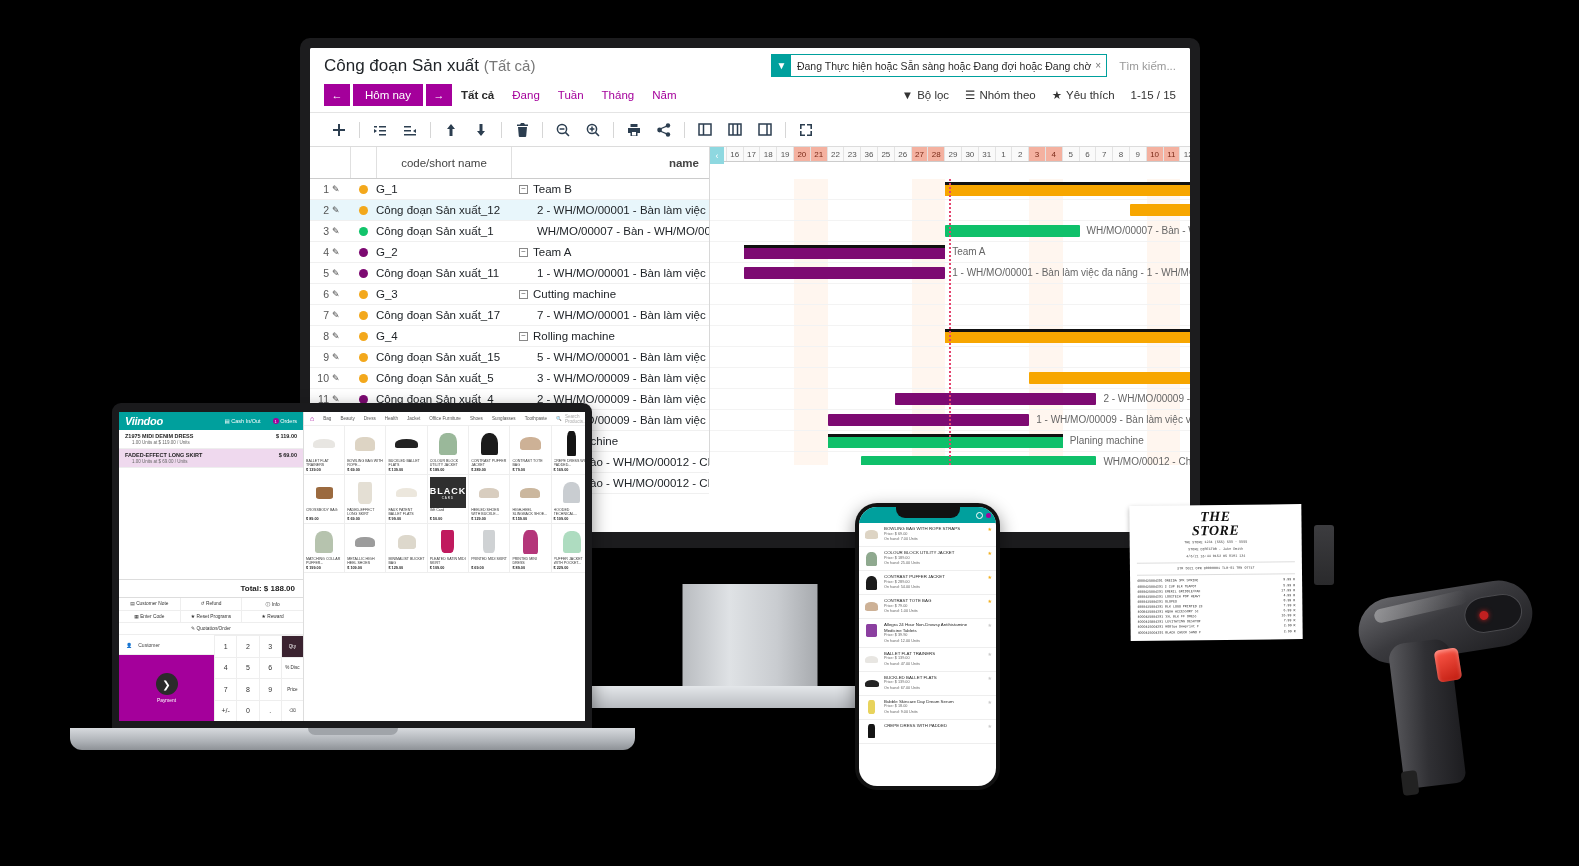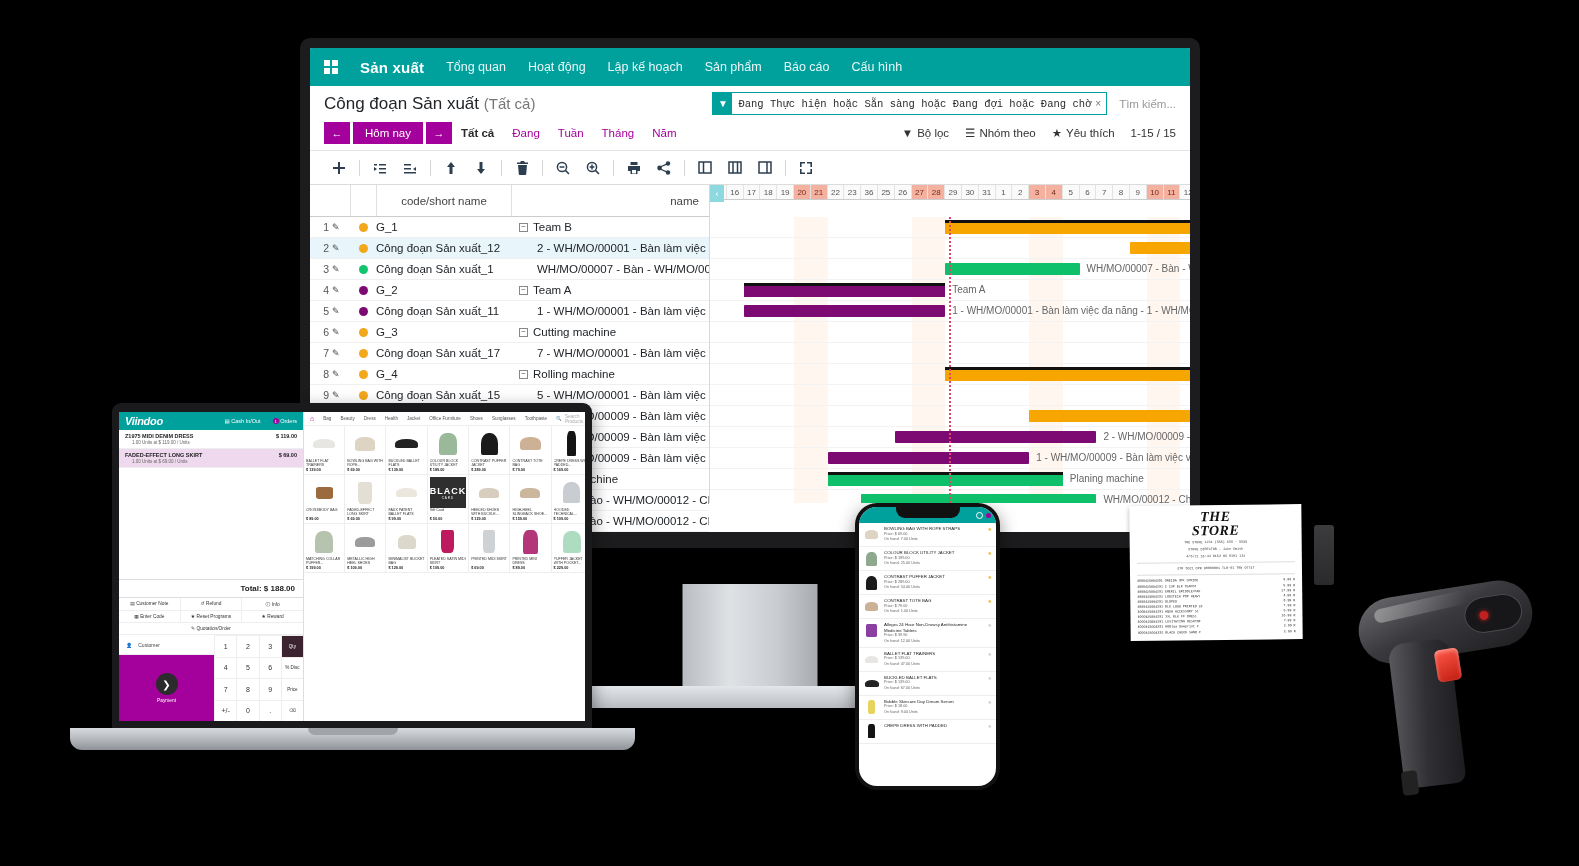--- a/index.html
+++ b/index.html
@@ -36,21 +36,21 @@
   .app-brand { font-size:15px; font-weight:600; letter-spacing:.2px; }
   .nav-link { font-size:12.5px; color:#e9f7f6; white-space:nowrap; }
 
   .cp { background:#fff; border-bottom:1px solid #e4e4e4; padding:6px 14px 0 14px; }
   .cp-row1 { display:flex; align-items:flex-start; justify-content:space-between; }
   .cp-title { font-size:17px; color:#212529; padding-top:2px; }
   .cp-title .sub { color:#777; font-size:15px; }
 
   .searchbar { display:flex; align-items:center; border:1px solid #00A09D; height:23px; background:#fff; }
   .searchbar .fic { background:#00A09D; color:#fff; width:19px; height:100%; display:flex; align-items:center; justify-content:center; font-size:10px; }
-  .facet { font-size:10.5px; color:#2b2b2b; padding:0 4px 0 6px; white-space:nowrap;font-family:Liberation Mono, monospace; }
+  .facet { font-size:10.5px; color:#2b2b2b; padding:0 4px 0 6px; white-space:nowrap; }
   .facet-x { font-size:10px; color:#777; padding-right:5px; }
   .search-ph { font-size:11.5px; color:#999; padding-left:8px; white-space:nowrap;text-align:right; }
 
   .cp-row2 { display:flex; align-items:center; justify-content:space-between; margin-top:7px; padding-bottom:6px; }
   .scale-group { display:flex; align-items:center; gap:0; }
   .arrow-btn { background:#a4009b; color:#fff; width:26px; height:22px; display:flex; align-items:center; justify-content:center; font-size:11px; }
   .today-btn { background:#a4009b; color:#fff; height:22px; display:flex; align-items:center; padding:0 12px; font-size:11.5px; margin:0 3px; }
   .scale-link { font-size:11.5px; color:#a4009b; padding:0 9px; }
   .scale-link.active { color:#2b2b2b; font-weight:bold; }
   .cp-right { display:flex; align-items:center; gap:16px; }
@@ -63,21 +63,21 @@
   .tb-sep { width:1px; height:16px; background:#d6d6d6; margin:0 5px; }
 
   
   .gantt { display:flex; height:318px; }
   .gantt-left { width:400px; flex:none; border-right:1px solid #d8d8d8; }
   .g-head { height:32px; display:flex; align-items:center; border-bottom:1px solid #ccc; background:#fff; font-size:11.5px; color:#444; }
   .gh-num { width:22px; }
   .gh-pen { width:18px; }
   .gh-dot { width:26px; border-left:1px solid #e0e0e0; height:100%; }
   .gh-code { flex:0 0 135px; border-left:1px solid #e0e0e0; height:100%; display:flex; align-items:center; justify-content:center; }
-  .gh-name { flex:1; border-left:1px solid #e0e0e0; height:100%; display:flex; align-items:center; justify-content:flex-end; padding-right:10px; }
+  .gh-name { flex:1; border-left:1px solid #e0e0e0; height:100%; display:flex; align-items:center; justify-content:flex-end; padding-right:10px;font-weight:bold; }
 
   .g-row { height:21px; display:flex; align-items:center; font-size:11.5px; color:#212529; border-bottom:1px solid #f0f0f0; }
   .g-row.sel { background:#e8f6fb; }
   .g-num { width:22px; text-align:right; padding-right:3px; color:#555; font-size:10.5px; }
   .g-pen { width:18px; color:#444; font-size:9px; }
   .g-dot { width:26px; display:flex; align-items:center; justify-content:center; }
   .dot { width:9px; height:9px; border-radius:50%; display:block; }
   .g-code { flex:0 0 135px; white-space:nowrap; overflow:hidden; }
   .g-name { flex:1; white-space:nowrap; overflow:hidden; padding-left:8px; }
   .g-name.group { display:flex; align-items:center; gap:5px; }
@@ -203,35 +203,20 @@
 <body>
 
 <div class="stage">
 
   <div class="monitor">
     <div class="monitor-stand-neck"></div>
     <div class="monitor-stand-base"></div>
     <div class="monitor-bezel">
       <div class="monitor-screen">
 
-        <div class="app-navbar">
-          <span class="grid-icon">
-              <i></i>
-              <i></i>
-              <i></i>
-              <i></i>
-            </span>
-          <span class="app-brand">Sản xuất</span>
-          <span class="nav-link">Tổng quan</span>
-          <span class="nav-link">Hoạt động</span>
-          <span class="nav-link">Lập kế hoạch</span>
-          <span class="nav-link">Sản phẩm</span>
-          <span class="nav-link">Báo cáo</span>
-          <span class="nav-link">Cấu hình</span>
-        </div>
 
         <div class="cp">
           <div class="cp-row1">
             <div class="cp-title">
               <span>Công đoạn Sản xuất</span>
               <span class="sub">(Tất cả)</span>
             </div>
             <div style="display:flex;align-items:center;gap:4px;">
               <div class="searchbar">
                 <span class="fic">▼</span>

